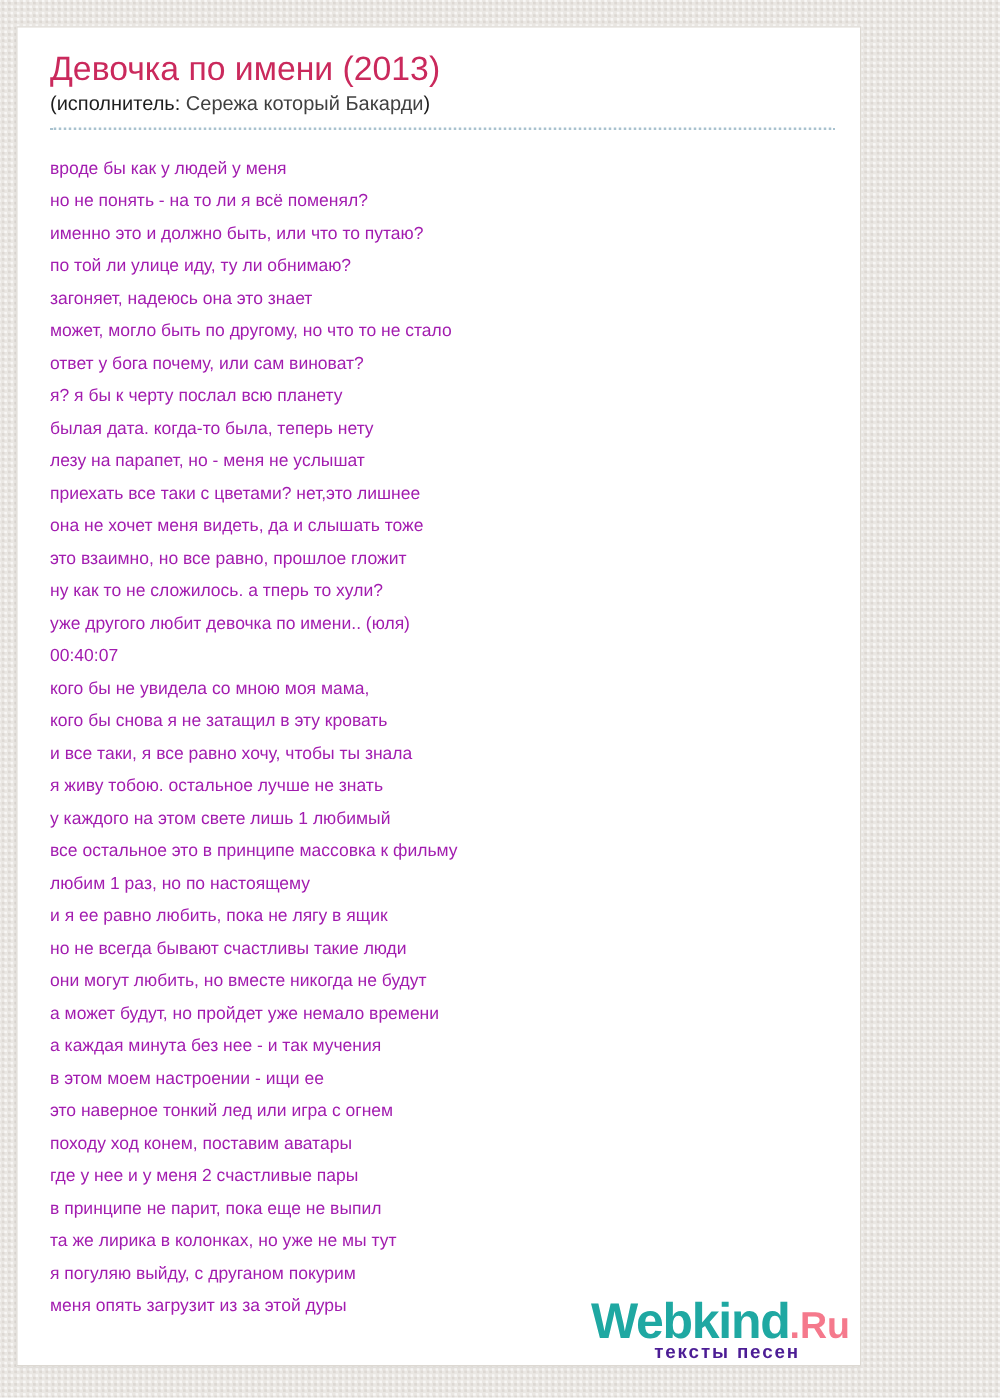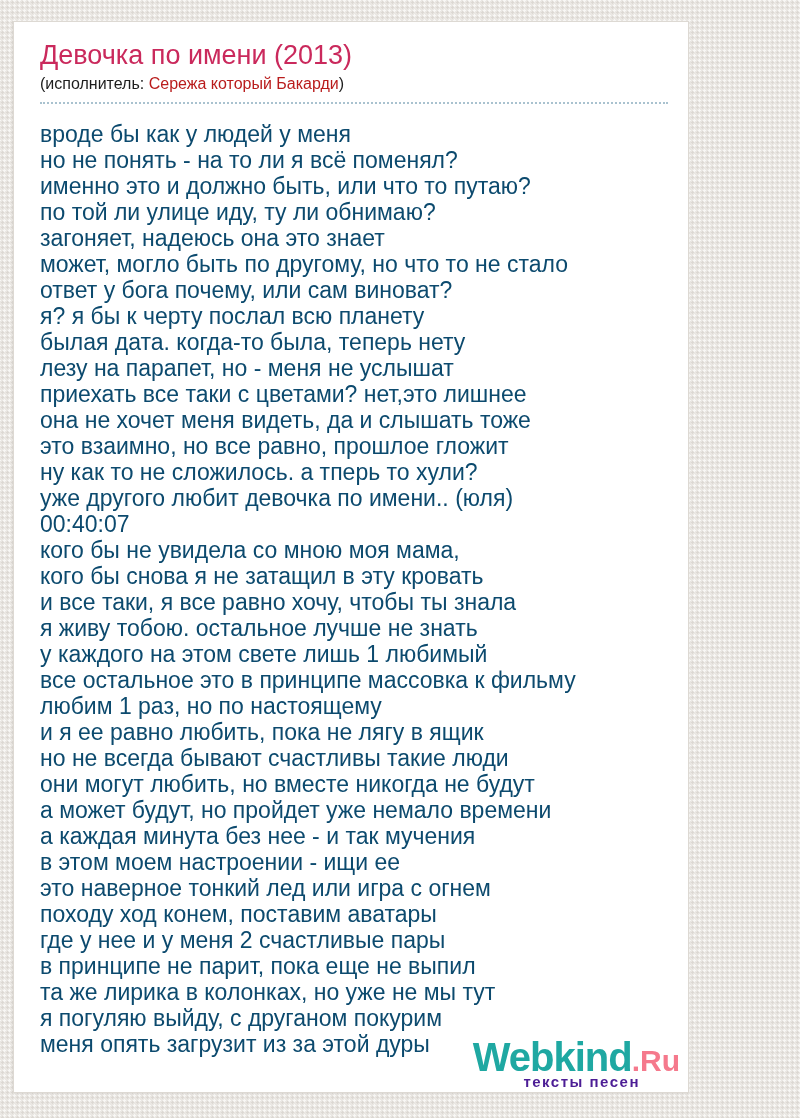--- a/index.html
+++ b/index.html
@@ -30,29 +30,29 @@
     font-weight:400;
     line-height:1.15;
   }
   .artist-line {
     font-size:16px;
     color:#1d1d1d;
     padding-bottom:9px;
     border-bottom:2px dotted #a9c2cf;
   }
   .artist-link {
-    color:#b91c1c;
+    color:#404040;
     text-decoration:none;
     cursor:pointer;
   }
   .lyrics {
     margin-top:17px;
-    font-size:23px;
+    font-size:14px;
     line-height:26px;
-    color:#0c4a6e;
+    color:#a21caf;
   }
   .lyric-line { white-space:pre; }
   .logo {
     position:absolute;
     right:8px; bottom:3px;
     text-align:right;
     line-height:1;
     text-decoration:none;
     cursor:pointer;
   }

